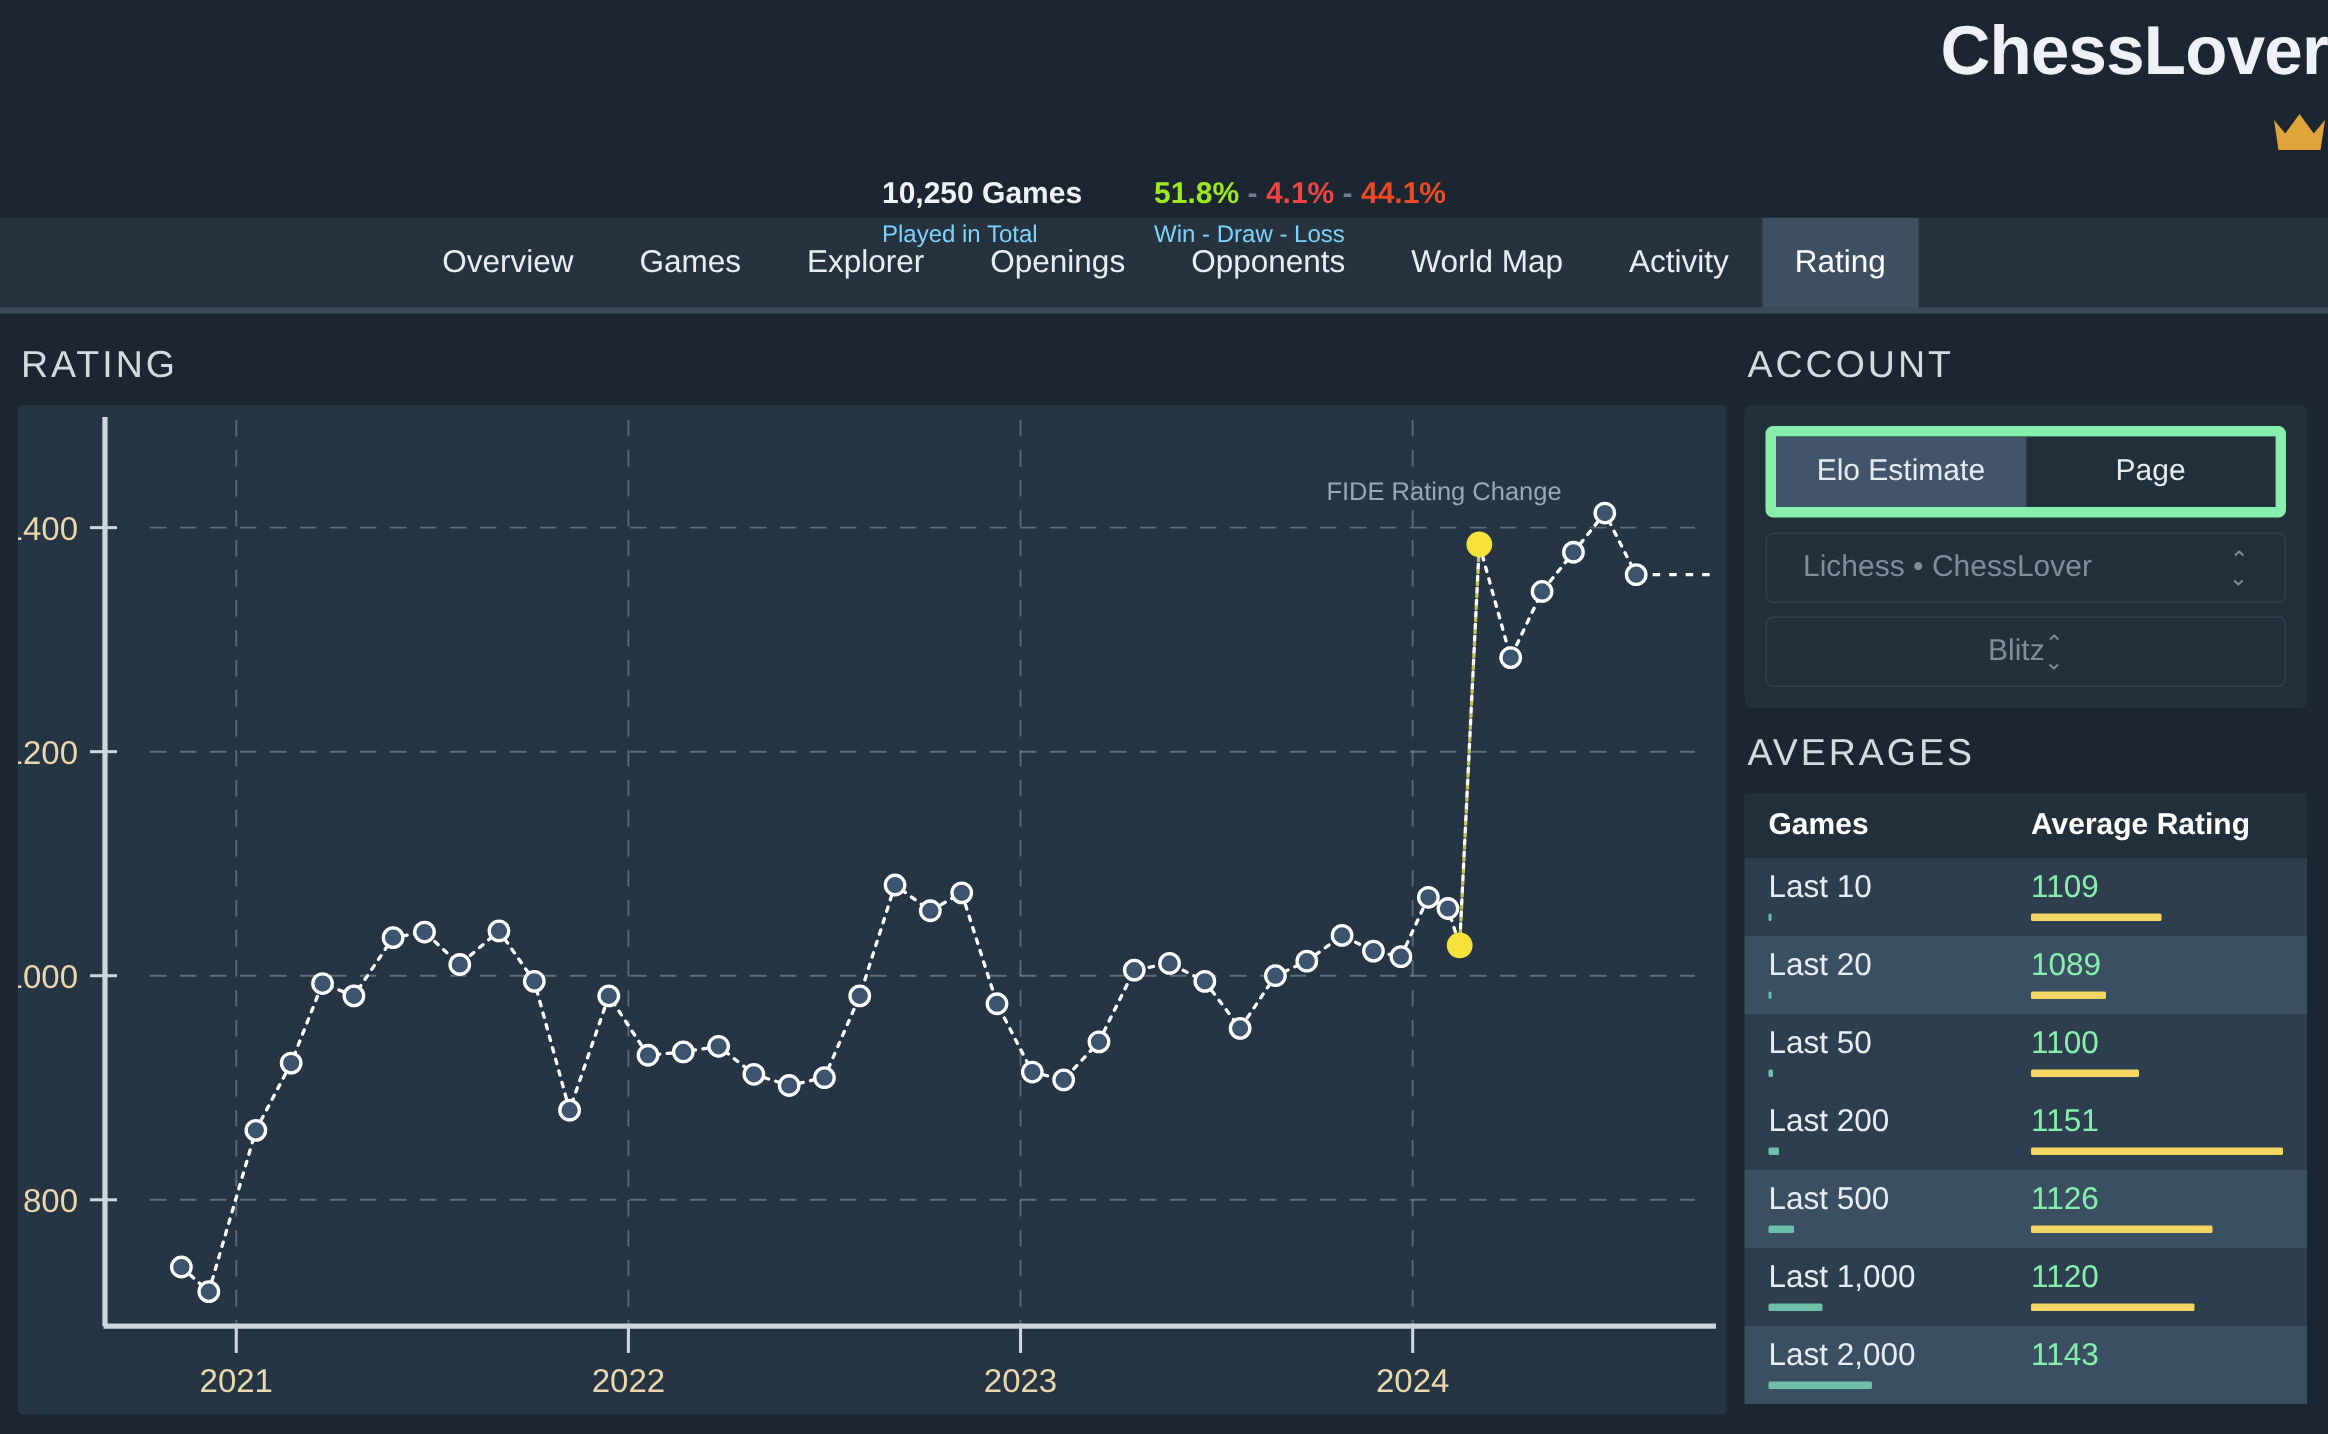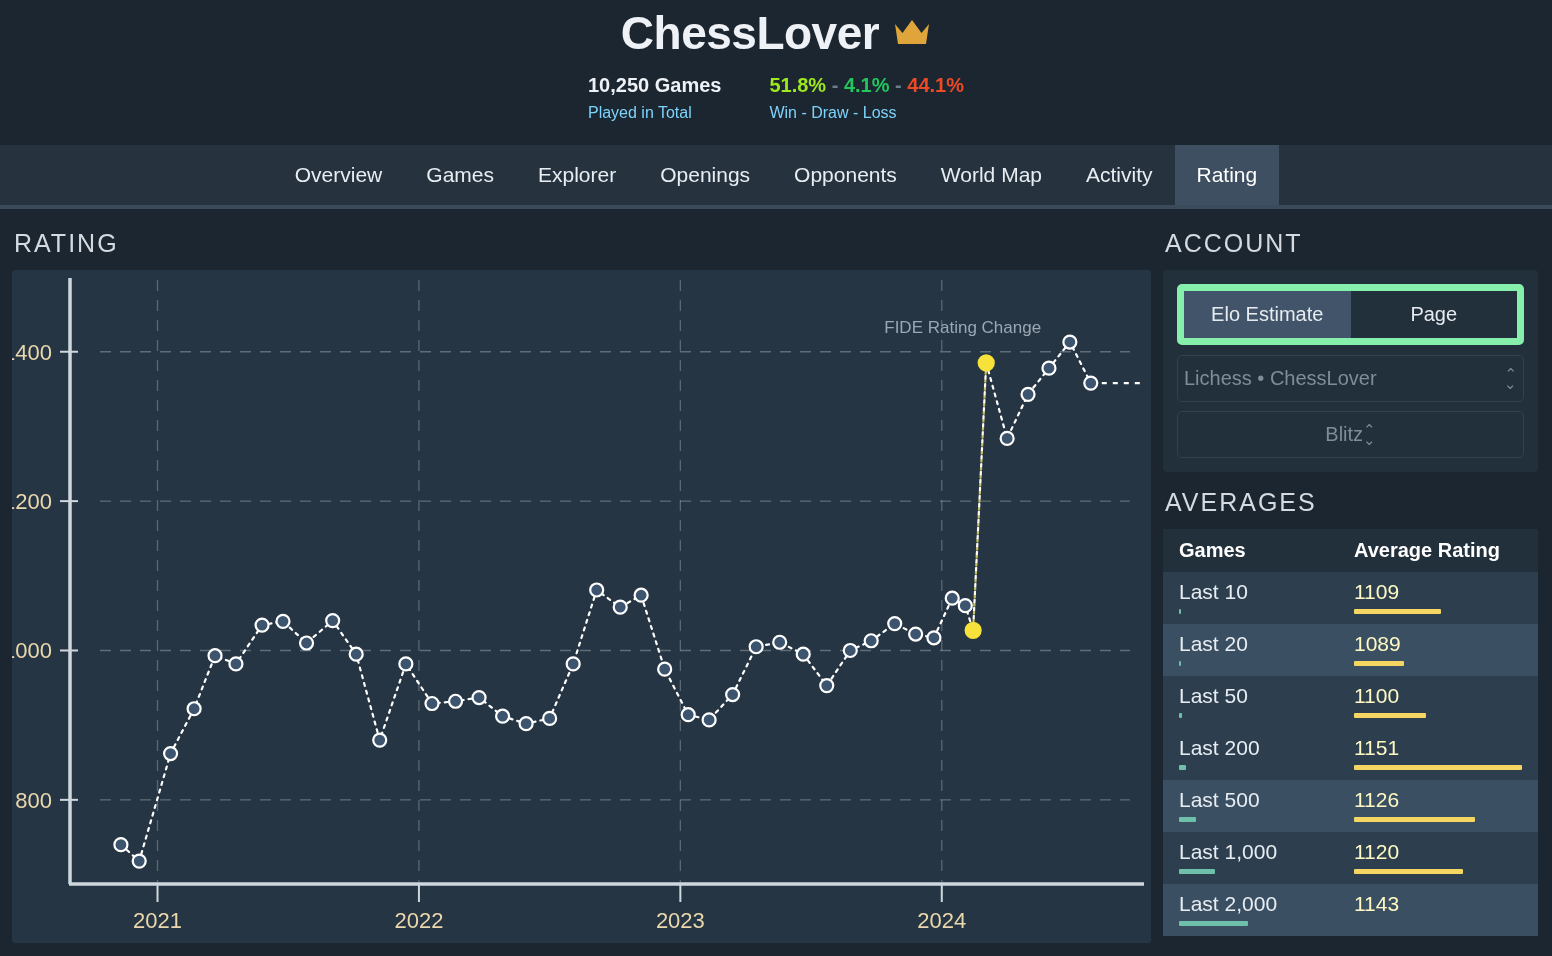--- a/index.html
+++ b/index.html
@@ -17,42 +17,43 @@
     position: relative;
   }
   #profile-title {
     text-align: center;
     padding-top: 6px;
     font-size: 46px;
     font-weight: 700;
     color: #eef2f6;
     letter-spacing: -0.5px;
     display: flex;
-    align-items: center;
+    align-items: flex-end;
     justify-content: center;
     gap: 14px;
+    flex-direction: column;
   }
   #crown-icon { display: inline-block; line-height: 0; }
   #stats-row {
     display: flex;
     justify-content: center;
     align-items: flex-start;
     gap: 0px;
     margin-top: 14px;
   }
   .stat-block { text-align: left; padding: 0 24px; }
   .stat-primary {
     font-size: 20px; font-weight: 700; color: #eef2f6;
     white-space: nowrap;
   }
   .stat-secondary {
     font-size: 16px; color: #7dd3fc; margin-top: 7px; white-space: nowrap;
   }
   .win  { color: #9ee820; }
-  .draw { color: #22c55e; }
+  .draw { color: #ef4444; }
   .loss { color: #ec4a24; }
   .dash { color: #6f7d8c; font-weight: 700; }
 
   
   #tabbar {
     height: 64px;
     background: #26333f;
     border-bottom: 4px solid #3b4b5c;
     display: flex;
     align-items: stretch;
@@ -115,21 +116,21 @@
     padding: 12px 0;
     font-size: 20px;
     color: #e6ebf0;
     cursor: pointer;
     background: #22303c;
   }
   .seg-btn.active { background: #41546a; }
   .select-box {
     border: 1px solid #33414f;
     border-radius: 5px;
-    padding: 11px 6px;
+    padding: 11px 24px;
     margin-bottom: 9px;
     display: flex;
     align-items: center;
     justify-content: space-between;
     color: #7f8c99;
     font-size: 20px;
     cursor: pointer;
   }
   .select-box:last-child { margin-bottom: 0; justify-content: center; }
   .stepper { display: flex; flex-direction: column; line-height: 0.62; font-size: 15px; color: #7f8c99; }
@@ -144,21 +145,21 @@
     padding: 10px 16px;
     background: #22303c;
   }
   #averages-table td {
     padding: 8px 16px 10px 16px;
     vertical-align: top;
   }
   tr.row-a td { background: #2d3f4f; }
   tr.row-b td { background: #3b4f63; }
   .cell-label { font-size: 21px; color: #e8edf2; white-space: nowrap; }
-  .cell-value { font-size: 21px; color: #fef9c3; }
+  .cell-value { font-size: 21px; color: #86efac; }
   .minibar { height: 5px; border-radius: 1px; margin-top: 5px; }
   .minibar.teal   { background: #6fc0ab; }
   .minibar.yellow { background: #f5d662; }
   .col-games  { width: 175px; }
 </style>
 </head>
 <body>
 
 <div id="header">
   <div id="profile-title">

